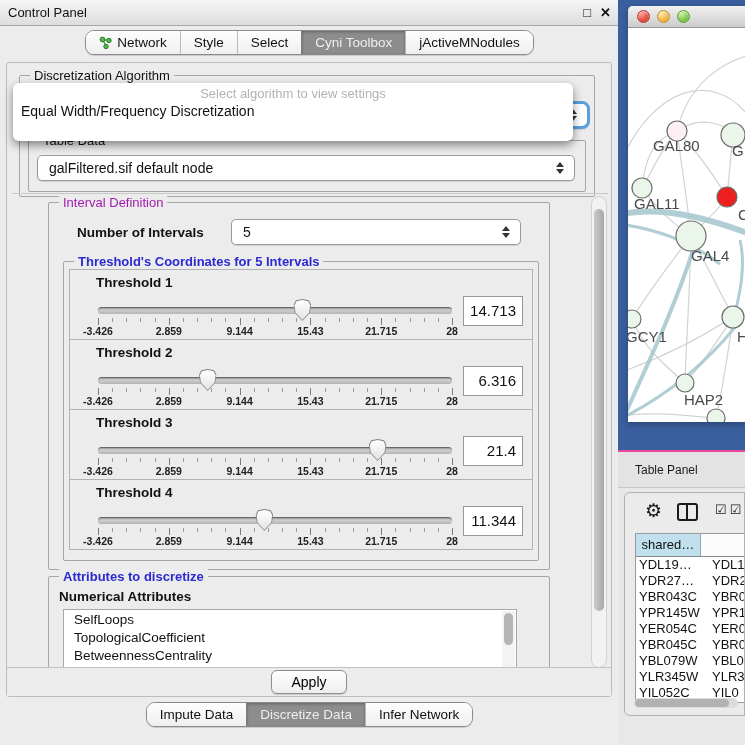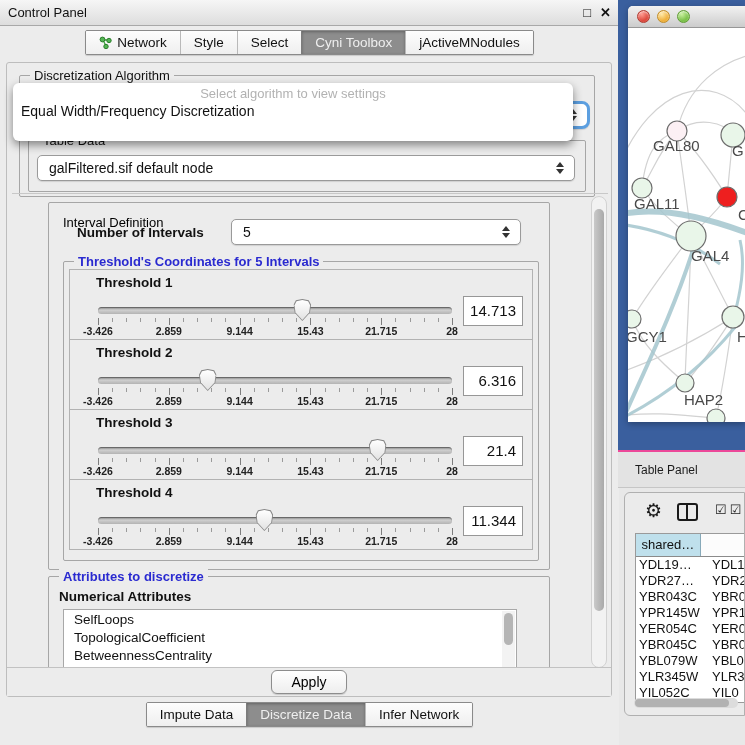--- a/index.html
+++ b/index.html
@@ -8,35 +8,35 @@
 
   
   #left-window { position:absolute; left:0; top:0; width:619px; height:745px; background:#ececec;padding-left:41px; }
   #titlebar { position:absolute; left:0; top:0; width:100%; height:26px;
     background:linear-gradient(#f6f6f6,#dddddd); border-bottom:1px solid #a8a8a8;
     font-size:13px; line-height:26px; padding-left:8px; }
   #win-controls { position:absolute; right:8px; top:0; height:26px; display:flex; gap:9px; align-items:center; }
   #win-controls span { font-size:13px; font-weight:700; cursor:default; }
 
   #tab-row { position:absolute; left:0; top:30px; width:100%; display:flex; justify-content:center; }
-  .seg-group { display:flex; border:1px solid #8a8a8a; border-radius:2px; overflow:hidden;
+  .seg-group { display:flex; border:1px solid #8a8a8a; border-radius:9px; overflow:hidden;
     background:#f7f7f7; box-shadow:0 1px 1px rgba(0,0,0,.15); }
   .seg-tab { padding:4px 13px; font-size:13.5px; display:flex; align-items:center; gap:5px;
     border-left:1px solid #b9b9b9; background:linear-gradient(#fdfdfd,#efefef); white-space:nowrap; }
   .seg-tab:first-child { border-left:none; }
   .seg-tab.selected { background:#8d8d8d; color:#efefef; border-left-color:#7c7c7c;
     box-shadow:inset 0 1px 3px rgba(0,0,0,.3); }
 
   #content { position:absolute; left:6px; top:62px; width:606px; height:635px;
     background:#ececec; border:1px solid #bdbdbd; border-radius:3px; }
 
   .group { position:absolute; border:1px solid #a6a6a6; border-radius:2px; }
   .group > .gtitle { position:absolute; top:-8px; left:10px; background:#ececec;
     padding:0 4px; font-size:13px; line-height:15px; white-space:nowrap; }
-  .gtitle.green { color:#000000;margin-top:20px; }
+  .gtitle.green { color:#a21caf; }
   .gtitle.blue  { color:#2a2ad0;font-weight:bold; }
 
   .combo { background:#fff; border:1px solid #9a9a9a; border-radius:5px;
     font-size:14px; position:absolute; box-shadow:0 1px 1px rgba(0,0,0,.12); }
   .combo .ctext { position:absolute; left:11px; top:0; line-height:24px; }
   .stepper { position:absolute; right:9px; top:50%; transform:translateY(-50%); width:9px; height:14px; }
   .stepper:before, .stepper:after { content:""; position:absolute; left:0; border-left:4.5px solid transparent;
     border-right:4.5px solid transparent; }
   .stepper:before { top:1px; border-bottom:5px solid #333; }
   .stepper:after  { bottom:1px; border-top:5px solid #333; }

